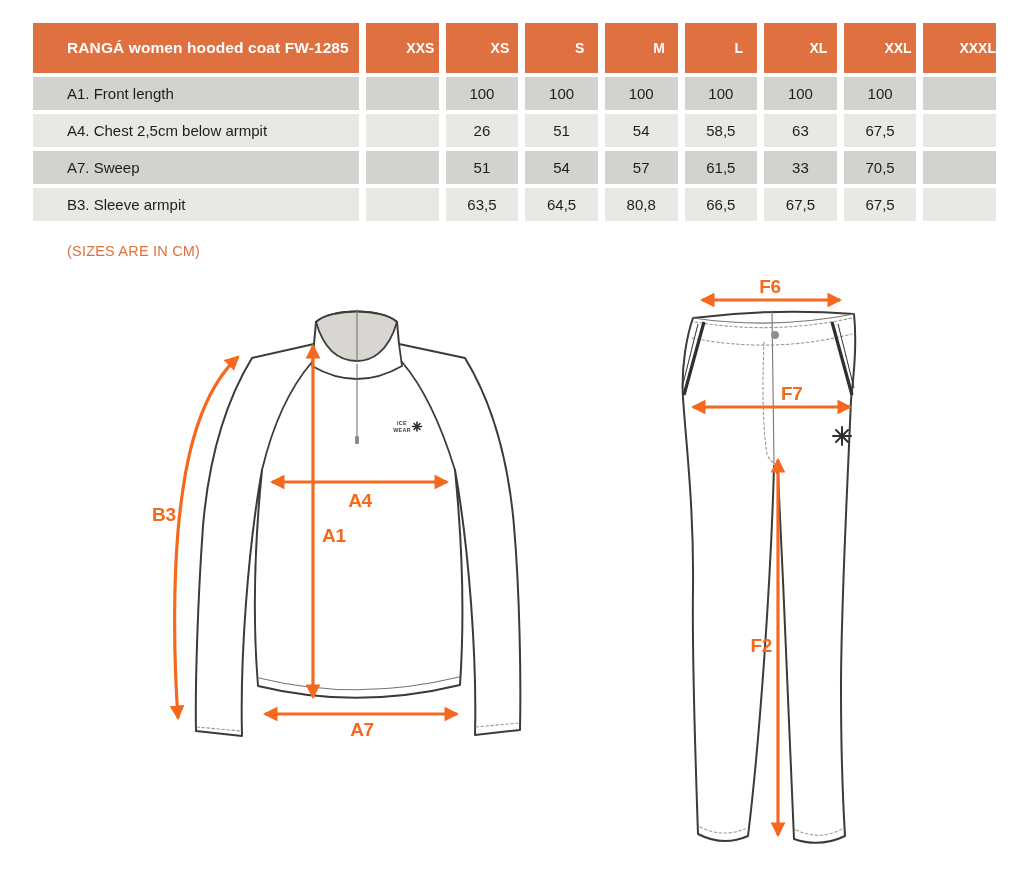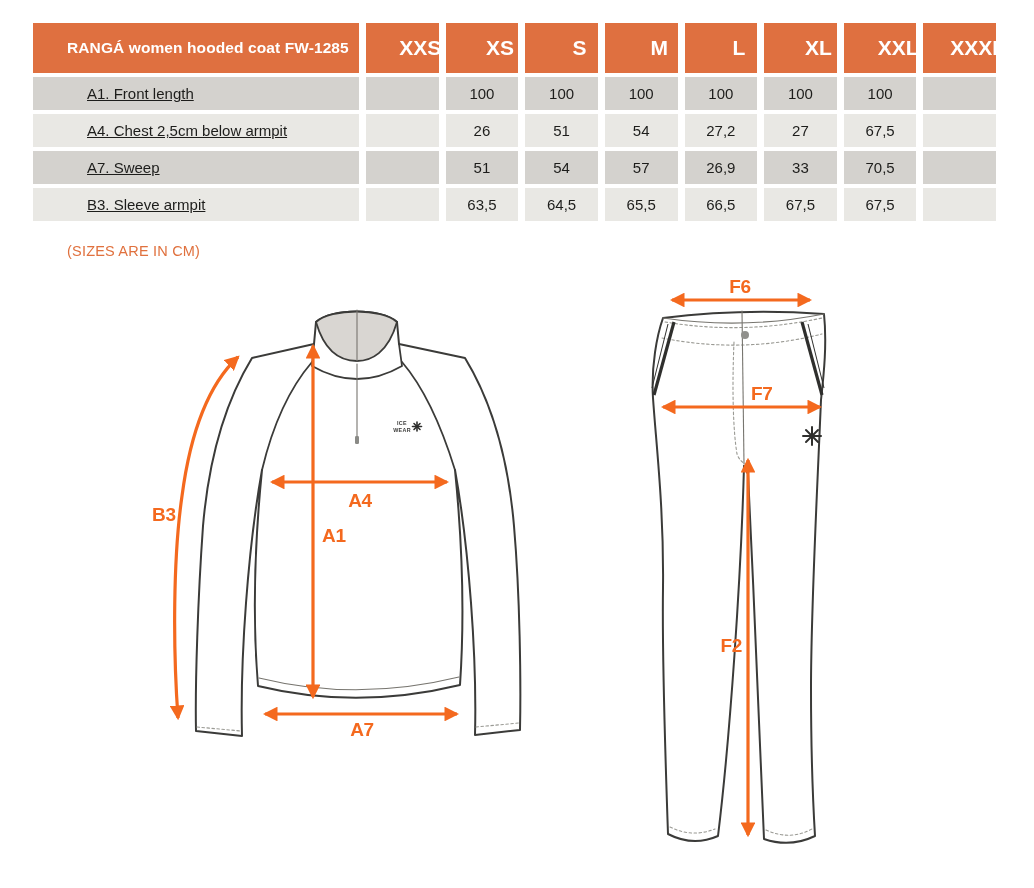--- a/index.html
+++ b/index.html
@@ -20,33 +20,33 @@
     position:absolute;left:33px;top:23px;width:963px;
     display:grid;
     grid-template-columns:326px repeat(8,1fr);
     grid-template-rows:50px repeat(4,33px);
     column-gap:7px;row-gap:4px;
   }
   .cell{
     display:flex;align-items:center;justify-content:center;
     font-size:15px;color:#1D1D1B;white-space:nowrap;overflow:hidden;text-align:right;
   }
-  .cell.head{background:var(--header-bg);color:#fff;font-weight:bold;font-size:21px;padding-left:36px;}
+  .cell.head{background:var(--header-bg);color:#fff;font-weight:bold;font-size:14px;padding-left:36px;}
   .cell.title{justify-content:flex-start;padding-left:34px;font-size:15.5px;letter-spacing:.1px;}
-  .cell.label{justify-content:flex-start;padding-left:54px;text-decoration:underline;}
+  .cell.label{justify-content:flex-start;padding-left:34px;}
   .cell.dark{background:var(--row-dark);}
   .cell.light{background:var(--row-light);}
   
   .note{
     position:absolute;left:67px;top:243px;
     color:var(--note);font-size:14.5px;font-weight:400;letter-spacing:.2px;
   }
   
   .jacket-wrap{position:absolute;left:135px;top:278px;width:420px;height:490px;}
-  .pants-wrap{position:absolute;left:630px;top:278px;width:260px;height:580px;}
+  .pants-wrap{position:absolute;left:660px;top:278px;width:260px;height:580px;}
   svg{display:block;}
   .sil{fill:#fff;stroke:var(--outline);stroke-width:2;stroke-linejoin:round;}
   .ln{fill:none;stroke:var(--outline);stroke-width:1.8;stroke-linejoin:round;stroke-linecap:round;}
   .thin{fill:none;stroke:#77756f;stroke-width:1.1;stroke-linecap:round;}
   .dash{fill:none;stroke:#9a9a94;stroke-width:1.1;stroke-dasharray:2.5 2.5;stroke-linecap:round;}
   .arrow{fill:none;stroke:var(--arrow);stroke-width:3.2;stroke-linecap:butt;}
   .mlabel{font-family:"Liberation Sans",sans-serif;font-size:19px;font-weight:700;fill:var(--arrow);letter-spacing:-.3px;}
   .logotxt{font-family:"Liberation Sans",sans-serif;font-weight:700;fill:#3a3a38;}
 </style>
 </head>
@@ -71,38 +71,38 @@
       <div class="cell val dark">100</div>
       <div class="cell val dark">100</div>
       <div class="cell val dark">100</div>
       <div class="cell val dark">100</div>
       <div class="cell val dark"></div>
       <div class="cell label light">A4. Chest 2,5cm below armpit</div>
       <div class="cell val light"></div>
       <div class="cell val light">26</div>
       <div class="cell val light">51</div>
       <div class="cell val light">54</div>
-      <div class="cell val light">27,2</div>
-      <div class="cell val light">27</div>
+      <div class="cell val light">58,5</div>
+      <div class="cell val light">63</div>
       <div class="cell val light">67,5</div>
       <div class="cell val light"></div>
       <div class="cell label dark">A7. Sweep</div>
       <div class="cell val dark"></div>
       <div class="cell val dark">51</div>
       <div class="cell val dark">54</div>
       <div class="cell val dark">57</div>
-      <div class="cell val dark">26,9</div>
+      <div class="cell val dark">61,5</div>
       <div class="cell val dark">33</div>
       <div class="cell val dark">70,5</div>
       <div class="cell val dark"></div>
       <div class="cell label light">B3. Sleeve armpit</div>
       <div class="cell val light"></div>
       <div class="cell val light">63,5</div>
       <div class="cell val light">64,5</div>
-      <div class="cell val light">65,5</div>
+      <div class="cell val light">80,8</div>
       <div class="cell val light">66,5</div>
       <div class="cell val light">67,5</div>
       <div class="cell val light">67,5</div>
       <div class="cell val light"></div>
     </div>
 
   <div class="note">(SIZES ARE IN CM)</div>
 
   <div class="jacket-wrap">
     <svg width="420" height="490" viewBox="0 0 420 490">

